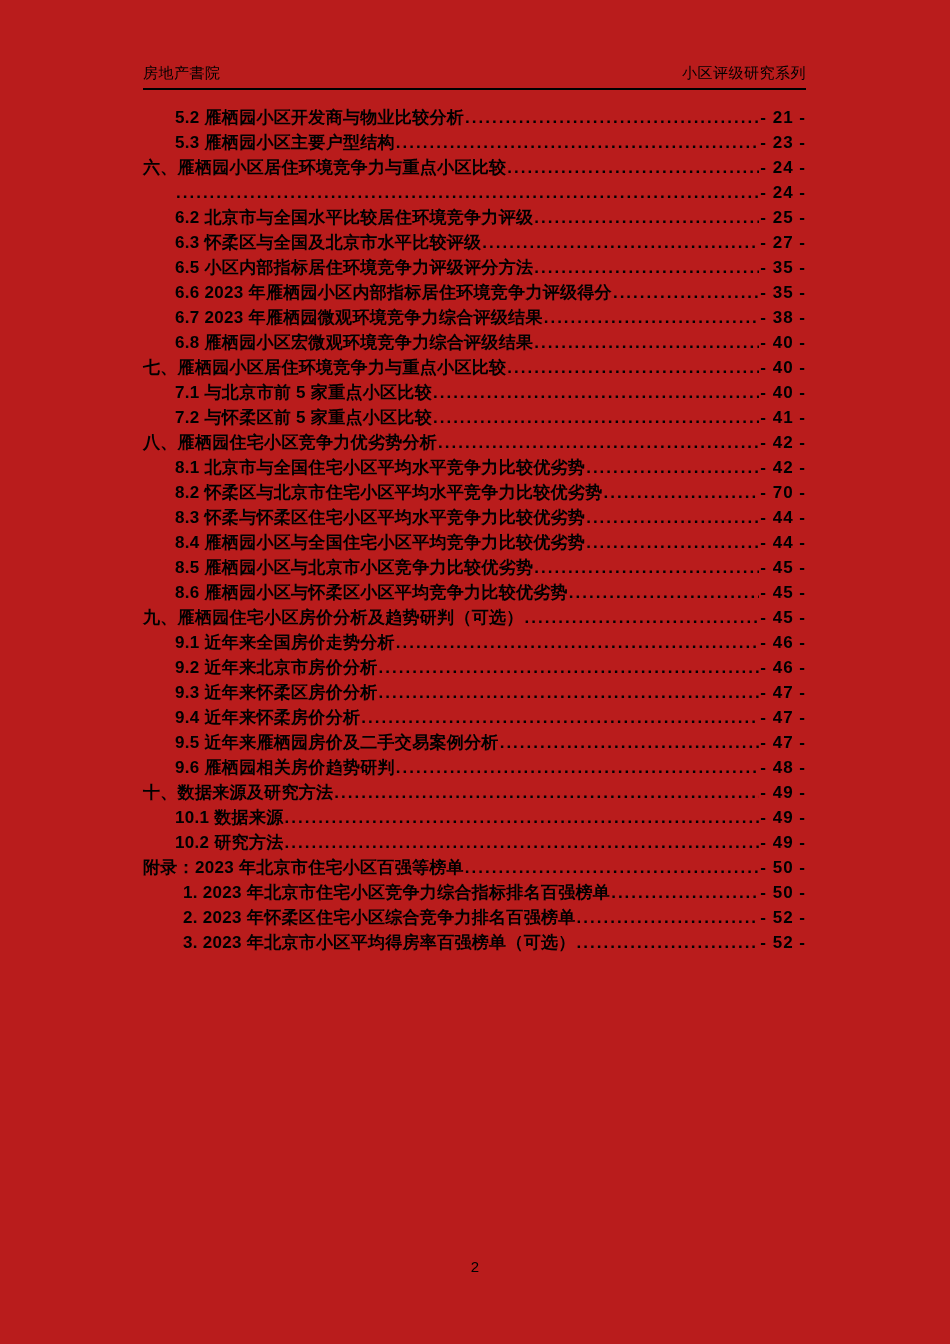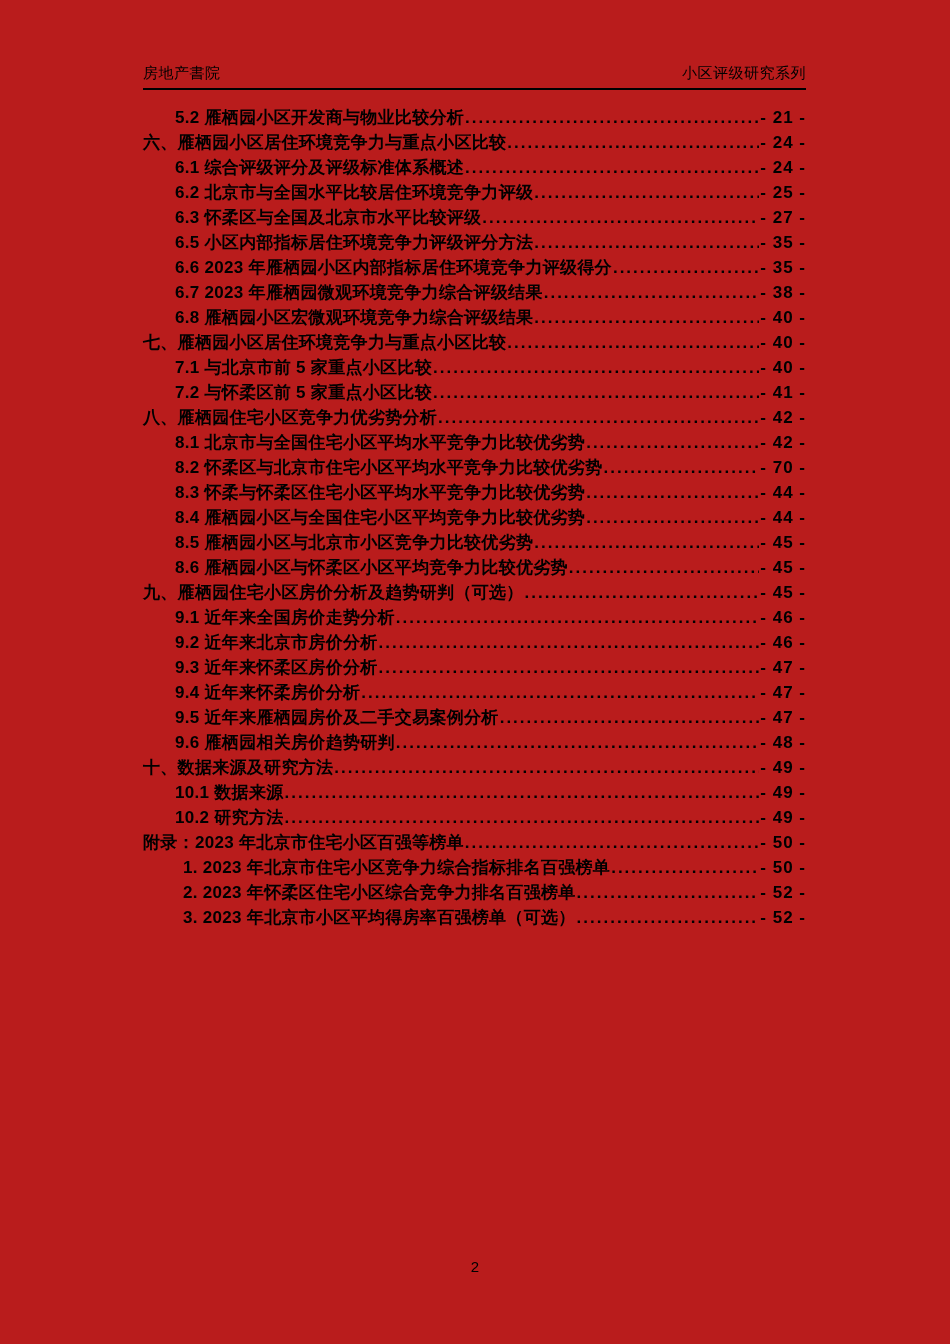--- a/index.html
+++ b/index.html
@@ -83,27 +83,31 @@
     <span class="header-left">房地产書院</span>
     <span class="header-right">小区评级研究系列</span>
   </div>
 
   <div class="toc" id="toc">
       <div class="toc-row lvl2">
     <span class="toc-text">5.2 雁栖园小区开发商与物业比较分析</span>
     <span class="toc-dots"></span>
     <span class="toc-page">- 21 -</span>
   </div>
+      <div class="toc-row lvl2">
+    <span class="toc-text">5.3 雁栖园小区主要户型结构</span>
+    <span class="toc-dots"></span>
+    <span class="toc-page">- 23 -</span>
+  </div>
       <div class="toc-row lvl1">
     <span class="toc-text">六、雁栖园小区居住环境竞争力与重点小区比较</span>
     <span class="toc-dots"></span>
     <span class="toc-page">- 24 -</span>
   </div>
       <div class="toc-row lvl2">
-    <span class="toc-text">6.1 综合评级评分及评级标准体系概述</span>
     <span class="toc-dots"></span>
     <span class="toc-page">- 24 -</span>
   </div>
       <div class="toc-row lvl2">
     <span class="toc-text">6.2 北京市与全国水平比较居住环境竞争力评级</span>
     <span class="toc-dots"></span>
     <span class="toc-page">- 25 -</span>
   </div>
       <div class="toc-row lvl2">
     <span class="toc-text">6.3 怀柔区与全国及北京市水平比较评级</span>

